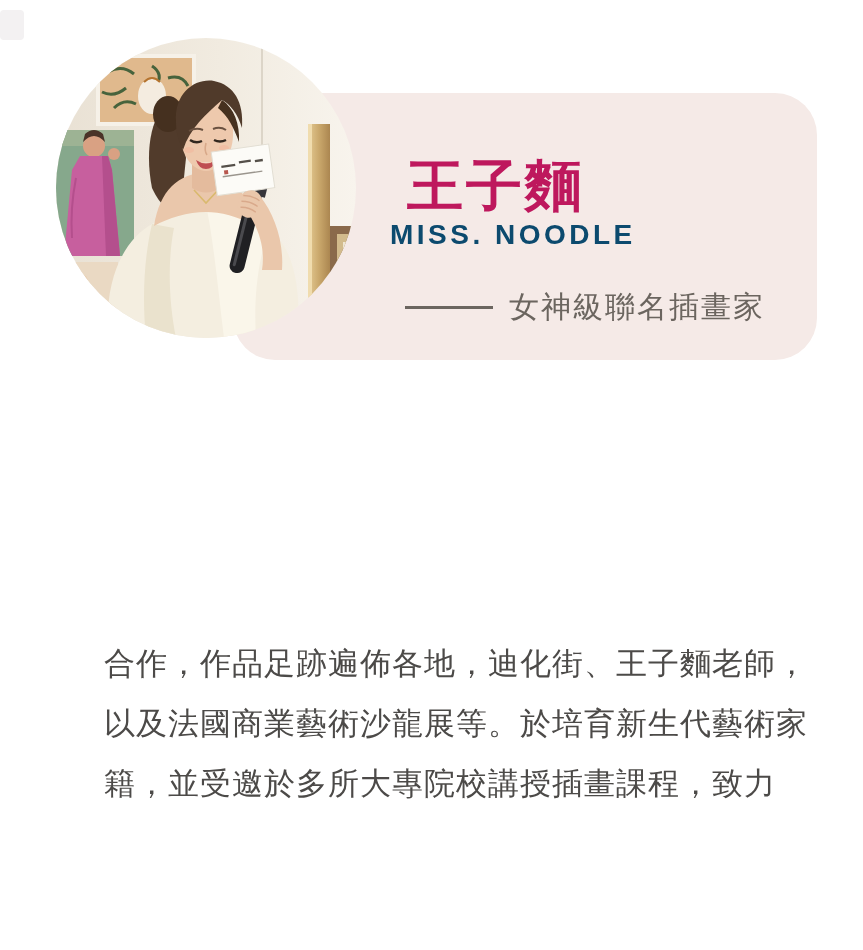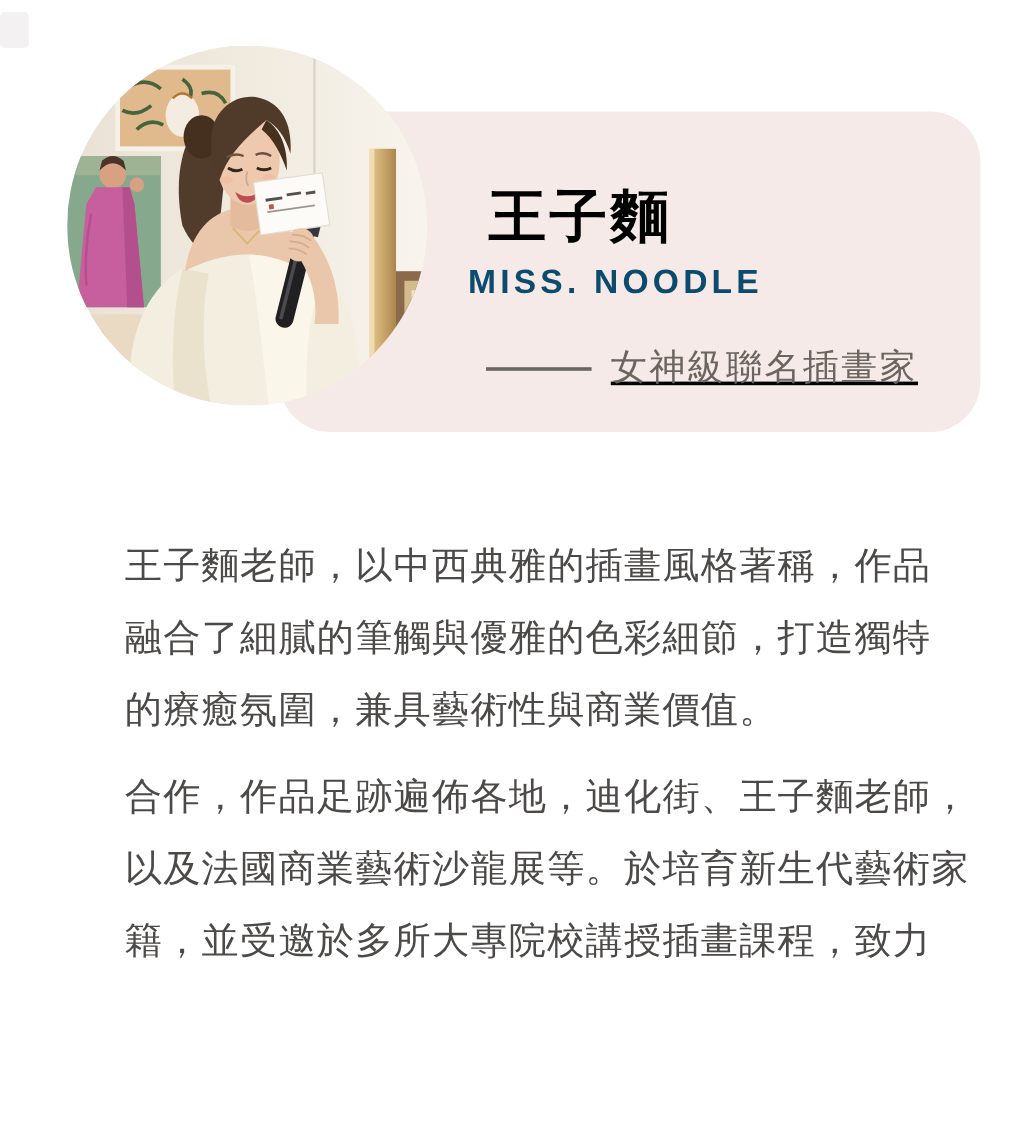--- a/index.html
+++ b/index.html
@@ -32,42 +32,41 @@
   .avatar-wrap {
     position: absolute;
     left: 56px; top: 38px;
     width: 300px; height: 300px;
     border-radius: 50%;
     overflow: hidden;
   }
   .name-zh {
     position: absolute;
     left: 407px; top: 158px;
-    font-size: 48px;
+    font-size: 56px;
     font-weight: 700;
     letter-spacing: 3px;
-    color: #000000;
+    color: #be185d;
     line-height: 1;
   }
   .name-en {
     position: absolute;
     left: 390px; top: 221px;
     font-size: 28px;
     font-weight: 700;
     letter-spacing: 3.5px;
     color: #0c4a6e;
     line-height: 1;
   }
   .tagline-row {
     position: absolute;
     left: 405px; top: 290px;
     height: 34px;
     display: flex;
     align-items: center;
-    text-decoration: underline;
   }
   .tagline-dash {
     width: 88px; height: 3px;
     background: #6b655f;
     margin-right: 16px;
   }
   .tagline-text {
     font-size: 30px;
     color: #6b655f;
     letter-spacing: 2px;
@@ -205,24 +204,19 @@
     </svg>
   </div>
 
   <div class="name-zh">王子麵</div>
   <div class="name-en">MISS. NOODLE</div>
   <div class="tagline-row">
     <div class="tagline-dash"></div>
     <div class="tagline-text">女神級聯名插畫家</div>
   </div>
 
-  <div class="bio bio-p1">
-    <div class="line">王子麵老師，以中西典雅的插畫風格著稱，作品</div>
-    <div class="line">融合了細膩的筆觸與優雅的色彩細節，打造獨特</div>
-    <div class="line">的療癒氛圍，兼具藝術性與商業價值。</div>
-  </div>
   <div class="bio bio-p2">
     <div class="line">合作，作品足跡遍佈各地，迪化街、王子麵老師，</div>
     <div class="line">以及法國商業藝術沙龍展等。於培育新生代藝術家</div>
     <div class="line">籍，並受邀於多所大專院校講授插畫課程，致力</div>
   </div>
 
 </div>
 
 </body></html>

